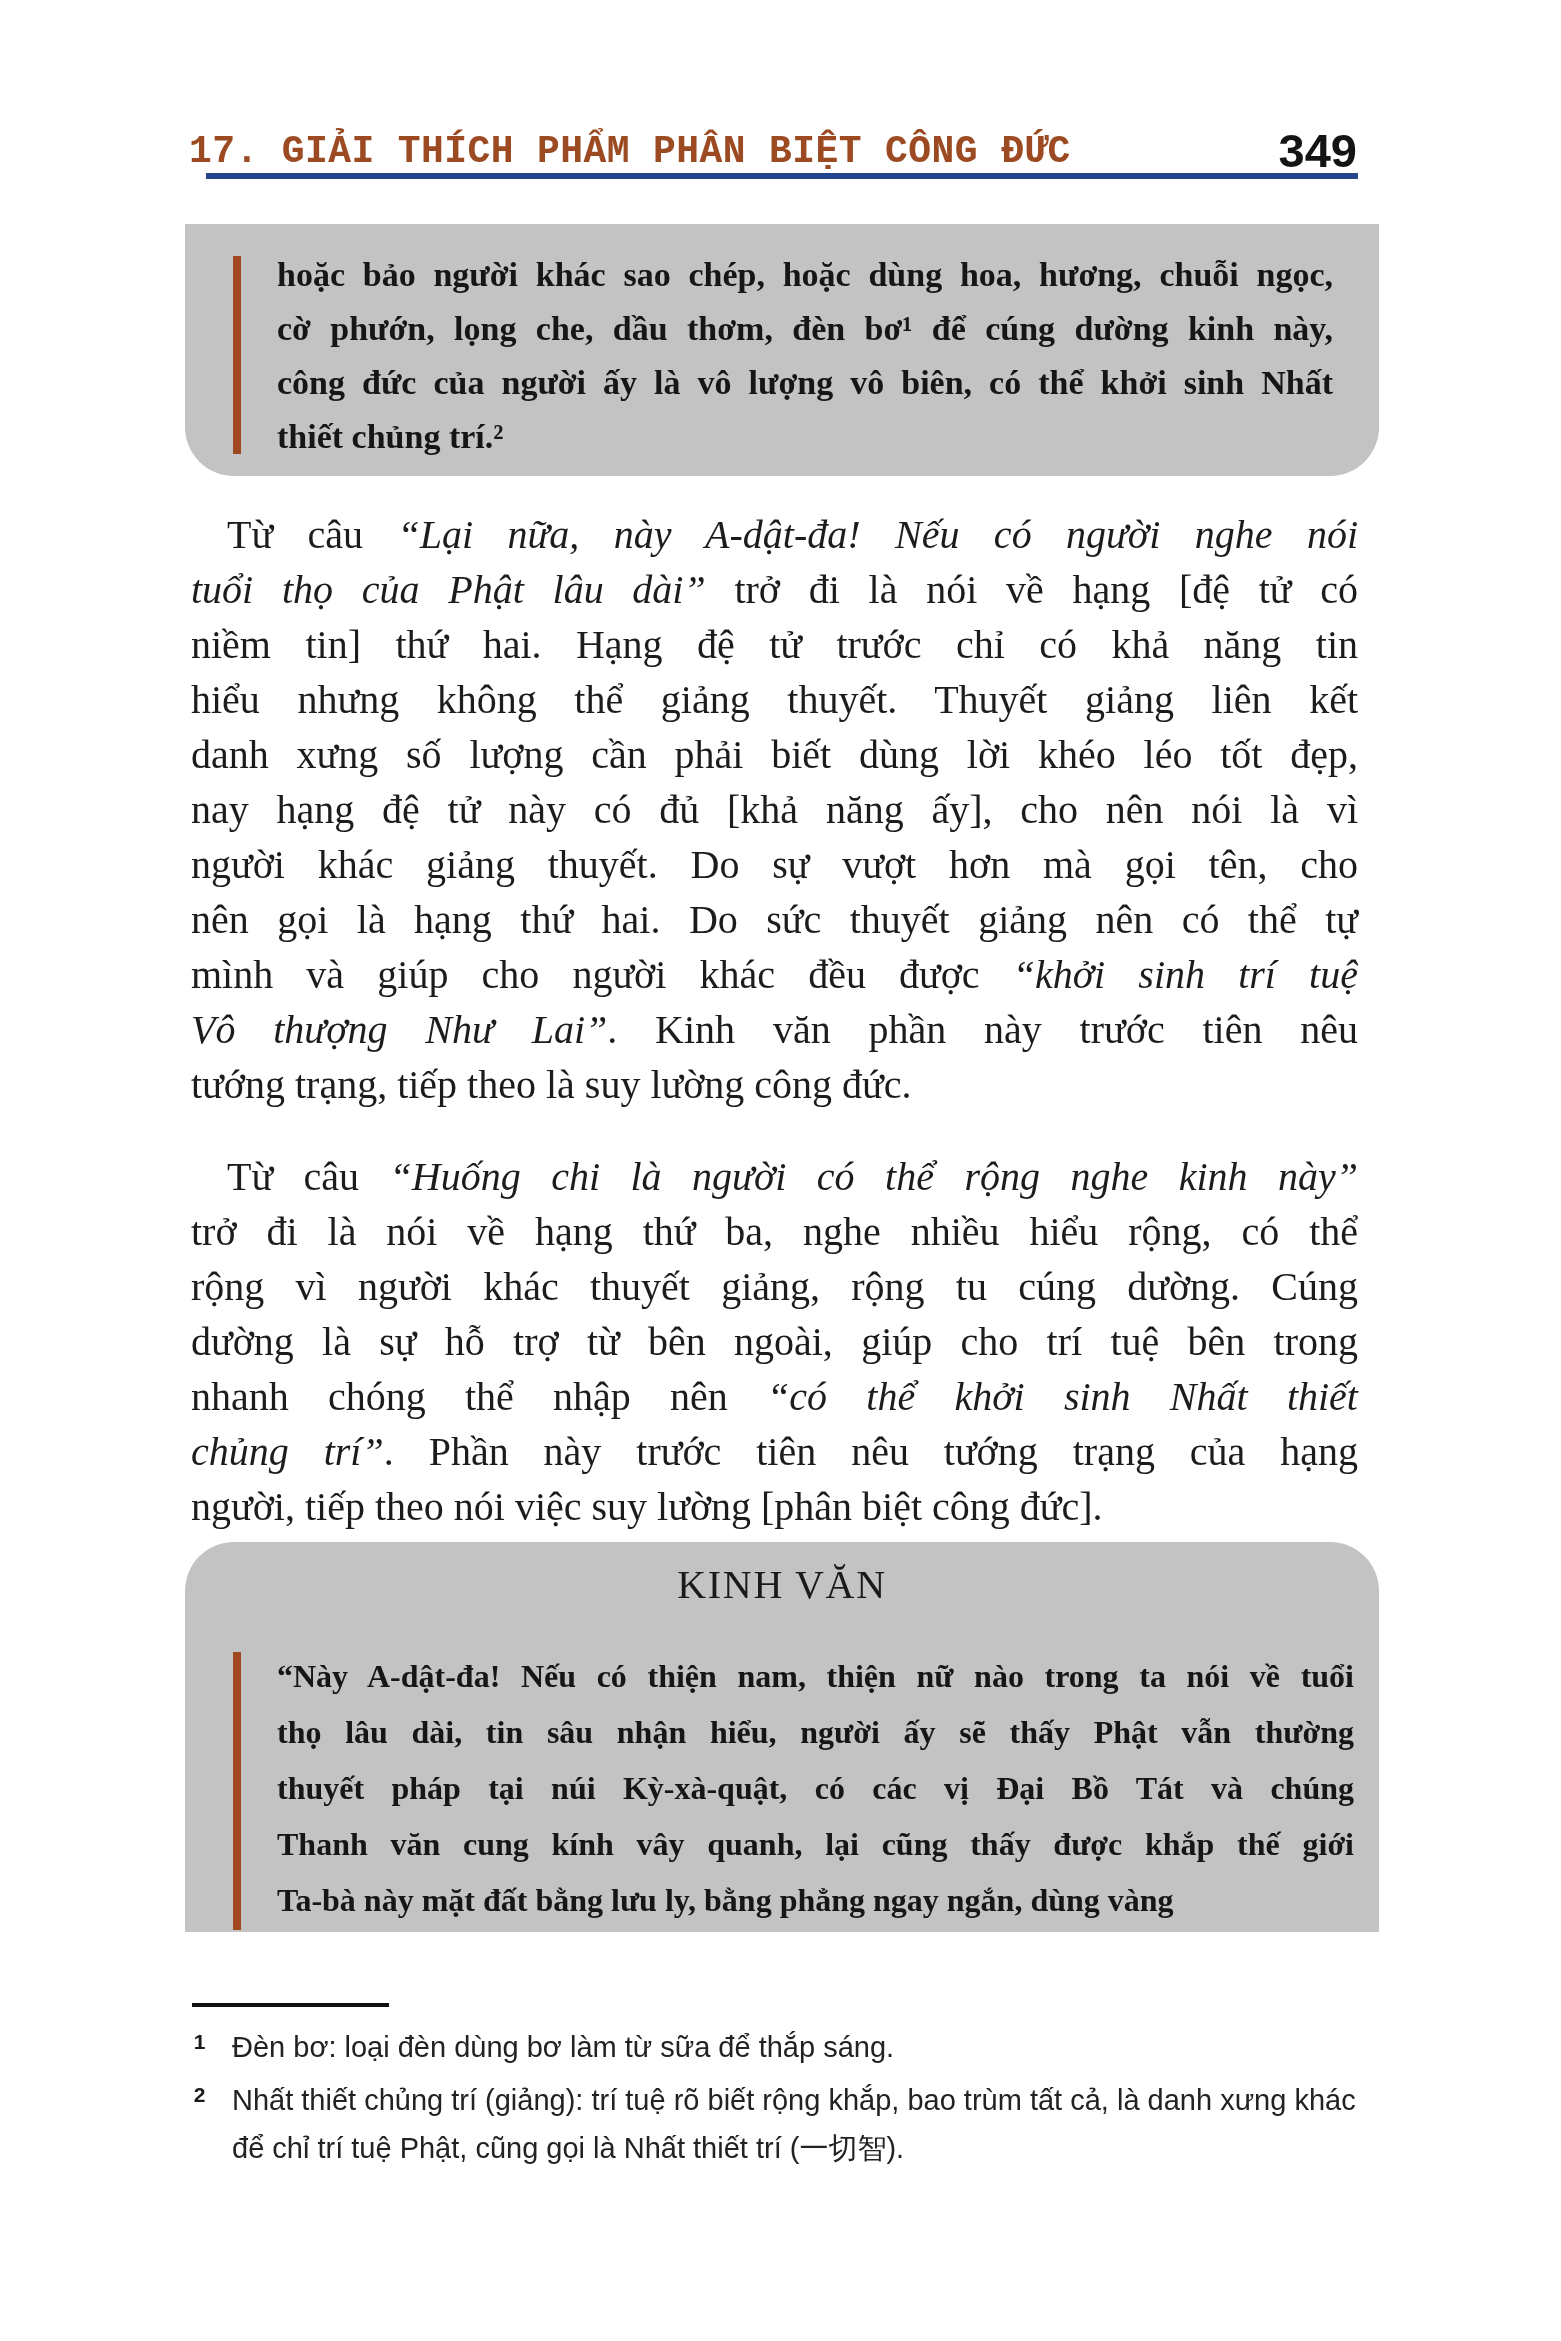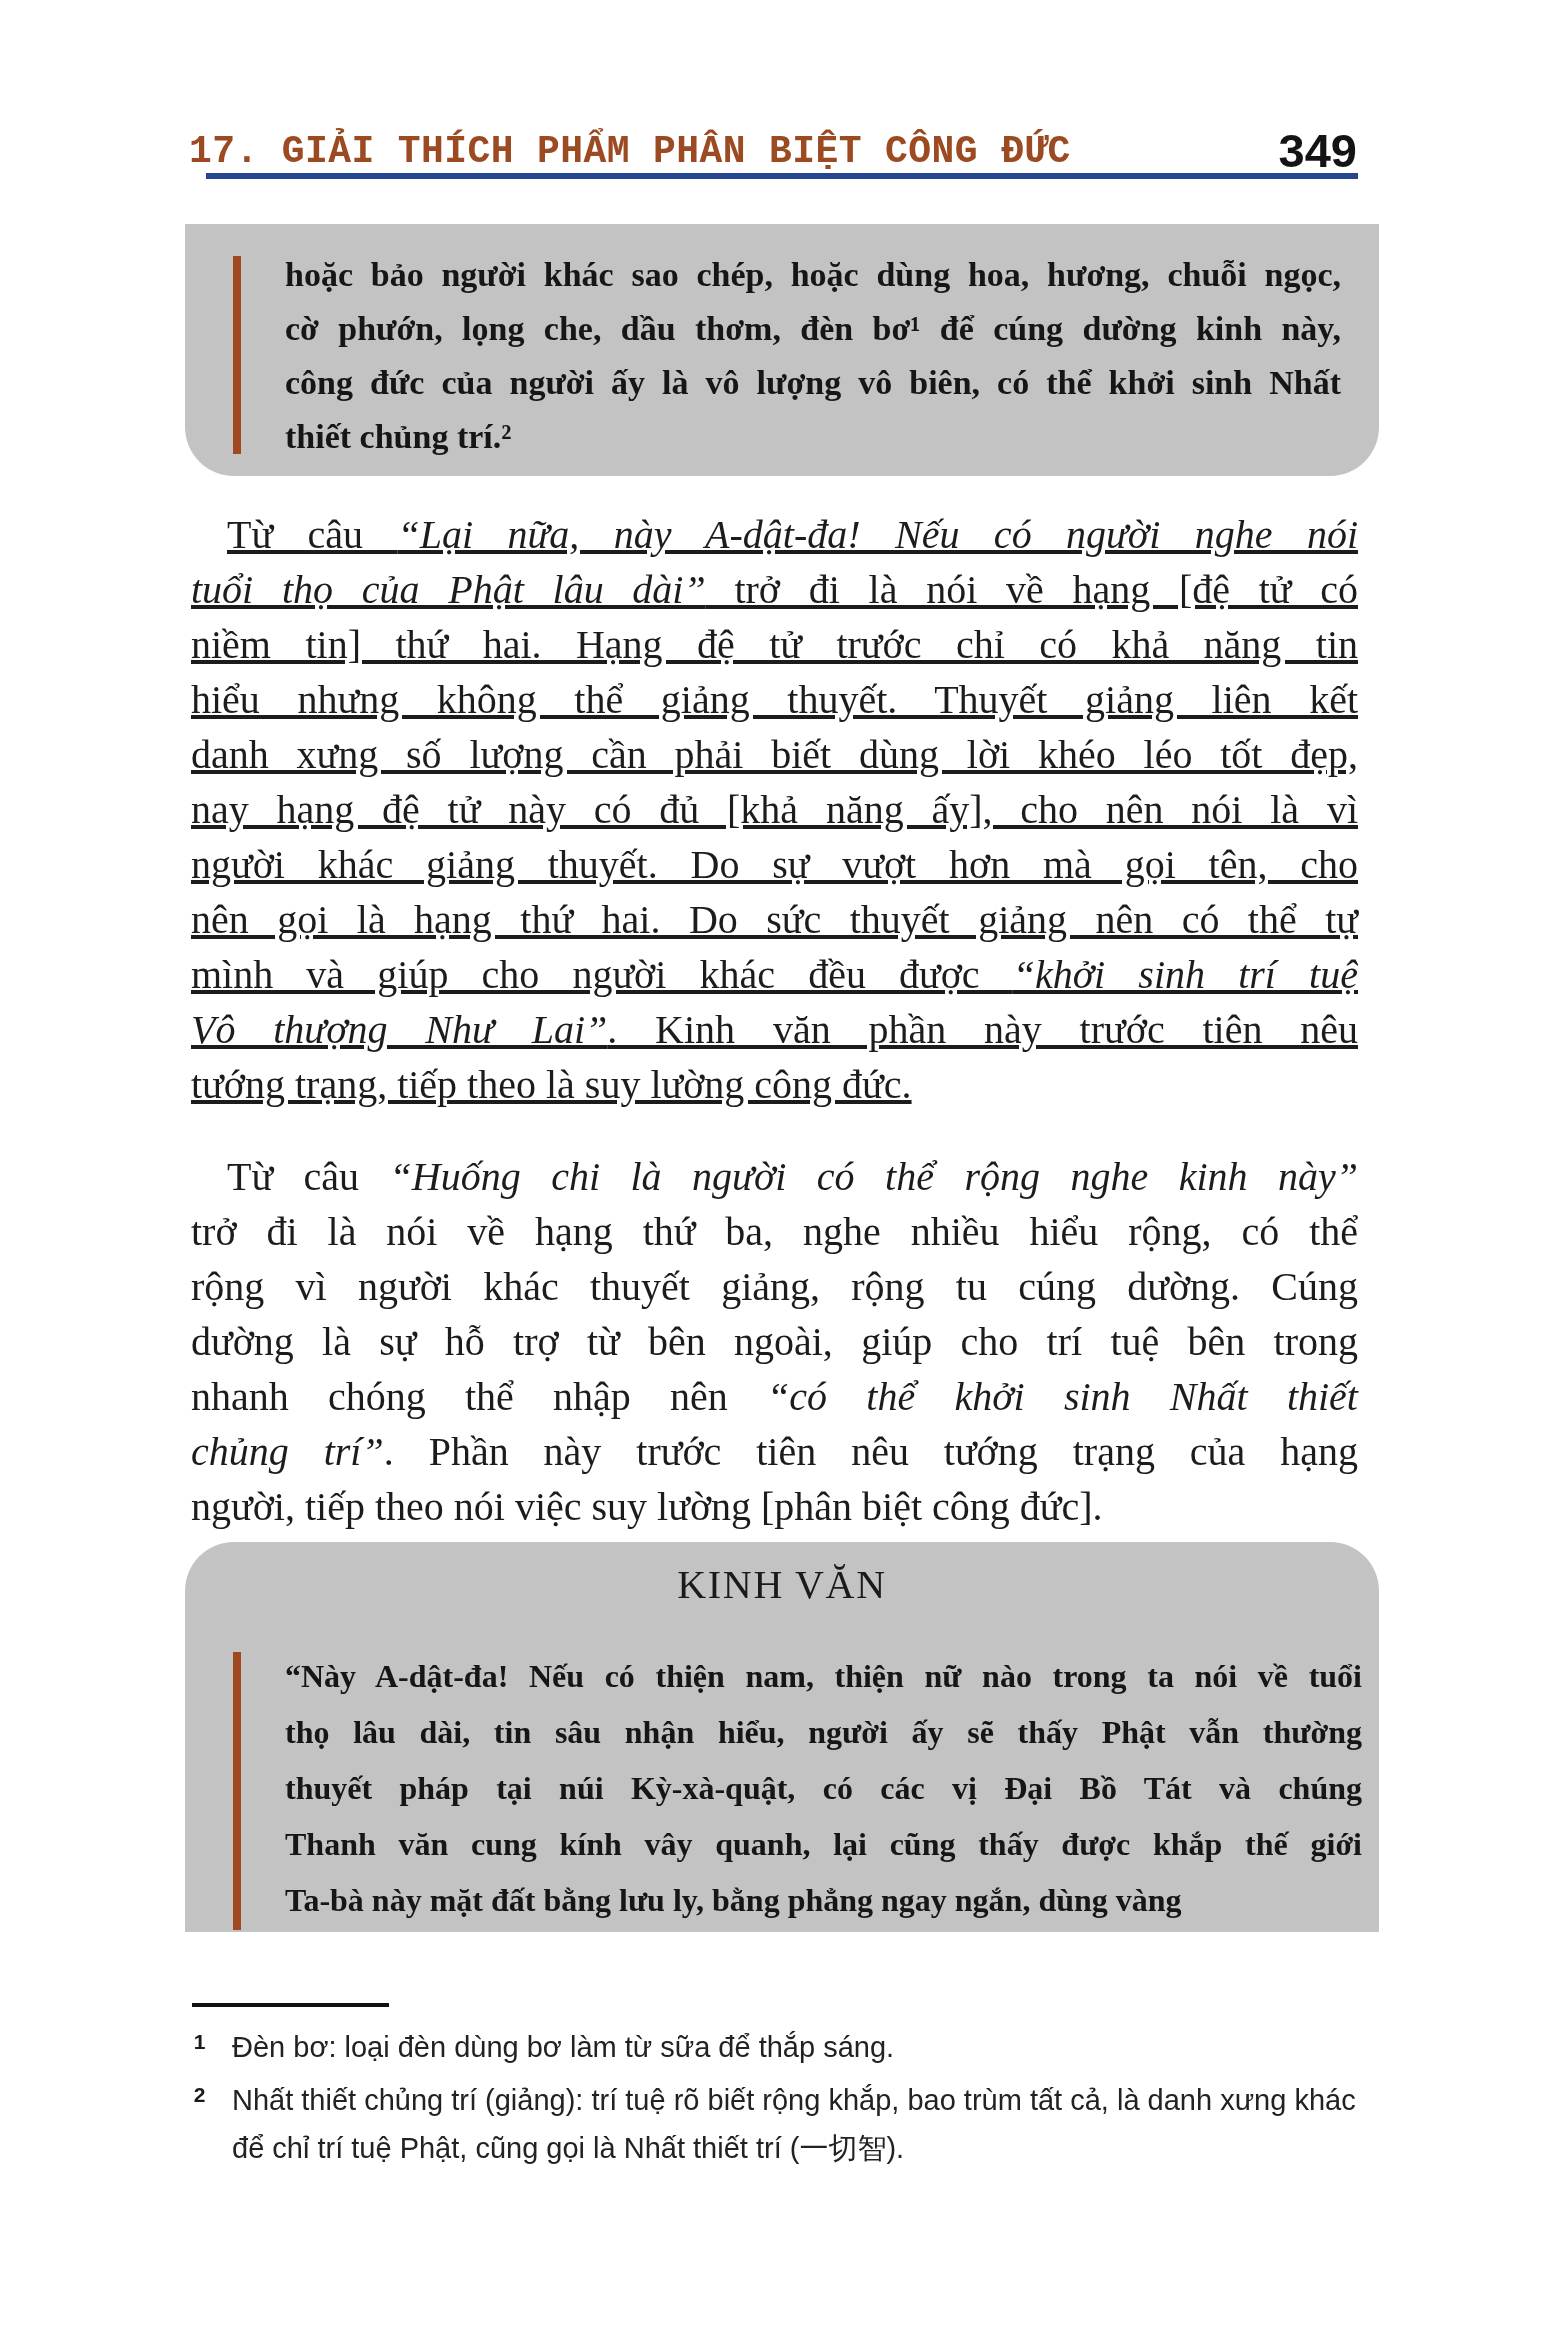--- a/index.html
+++ b/index.html
@@ -42,38 +42,38 @@
 
   .red-bar {
     position:absolute; left:48px; width:7.8px;
     background:var(--quote-bar-red,#a0481f);
   }
   .bar-top { top:32px; height:198px; }
   .bar-kv  { top:110px; height:278px; }
 
   .quote-text {
     position:absolute; left:92px;
-    font-weight:bold; color:#161616;margin-left:8px;
+    font-weight:bold; color:#161616;
   }
   .qt-top { top:24px; width:1056px; font-size:34px; line-height:54px; }
   .qt-kv  { top:106px; width:1077px; font-size:32px; line-height:56px; }
 
   .kv-heading {
     position:absolute; top:19px; left:0; width:100%;
     text-align:center;
     font-weight:normal; font-size:40px; letter-spacing:1.7px;
     color:#1a1a1a;
   }
 
   
   .body-para {
     position:absolute; left:191px; width:1167px;
     font-size:40px; line-height:55px; color:#1c1c1c;
   }
-  .para-1 { top:507px;text-decoration:underline; }
+  .para-1 { top:507px; }
   .para-2 { top:1149px; }
   .body-para .tline:first-child { text-indent:36px; }
 
   
   .tline { text-align:justify; text-align-last:justify; white-space:normal; }
   .tline.tlast { text-align-last:left; }
   .tline i { font-style:italic; }
 
   
   .footnote-rule {

